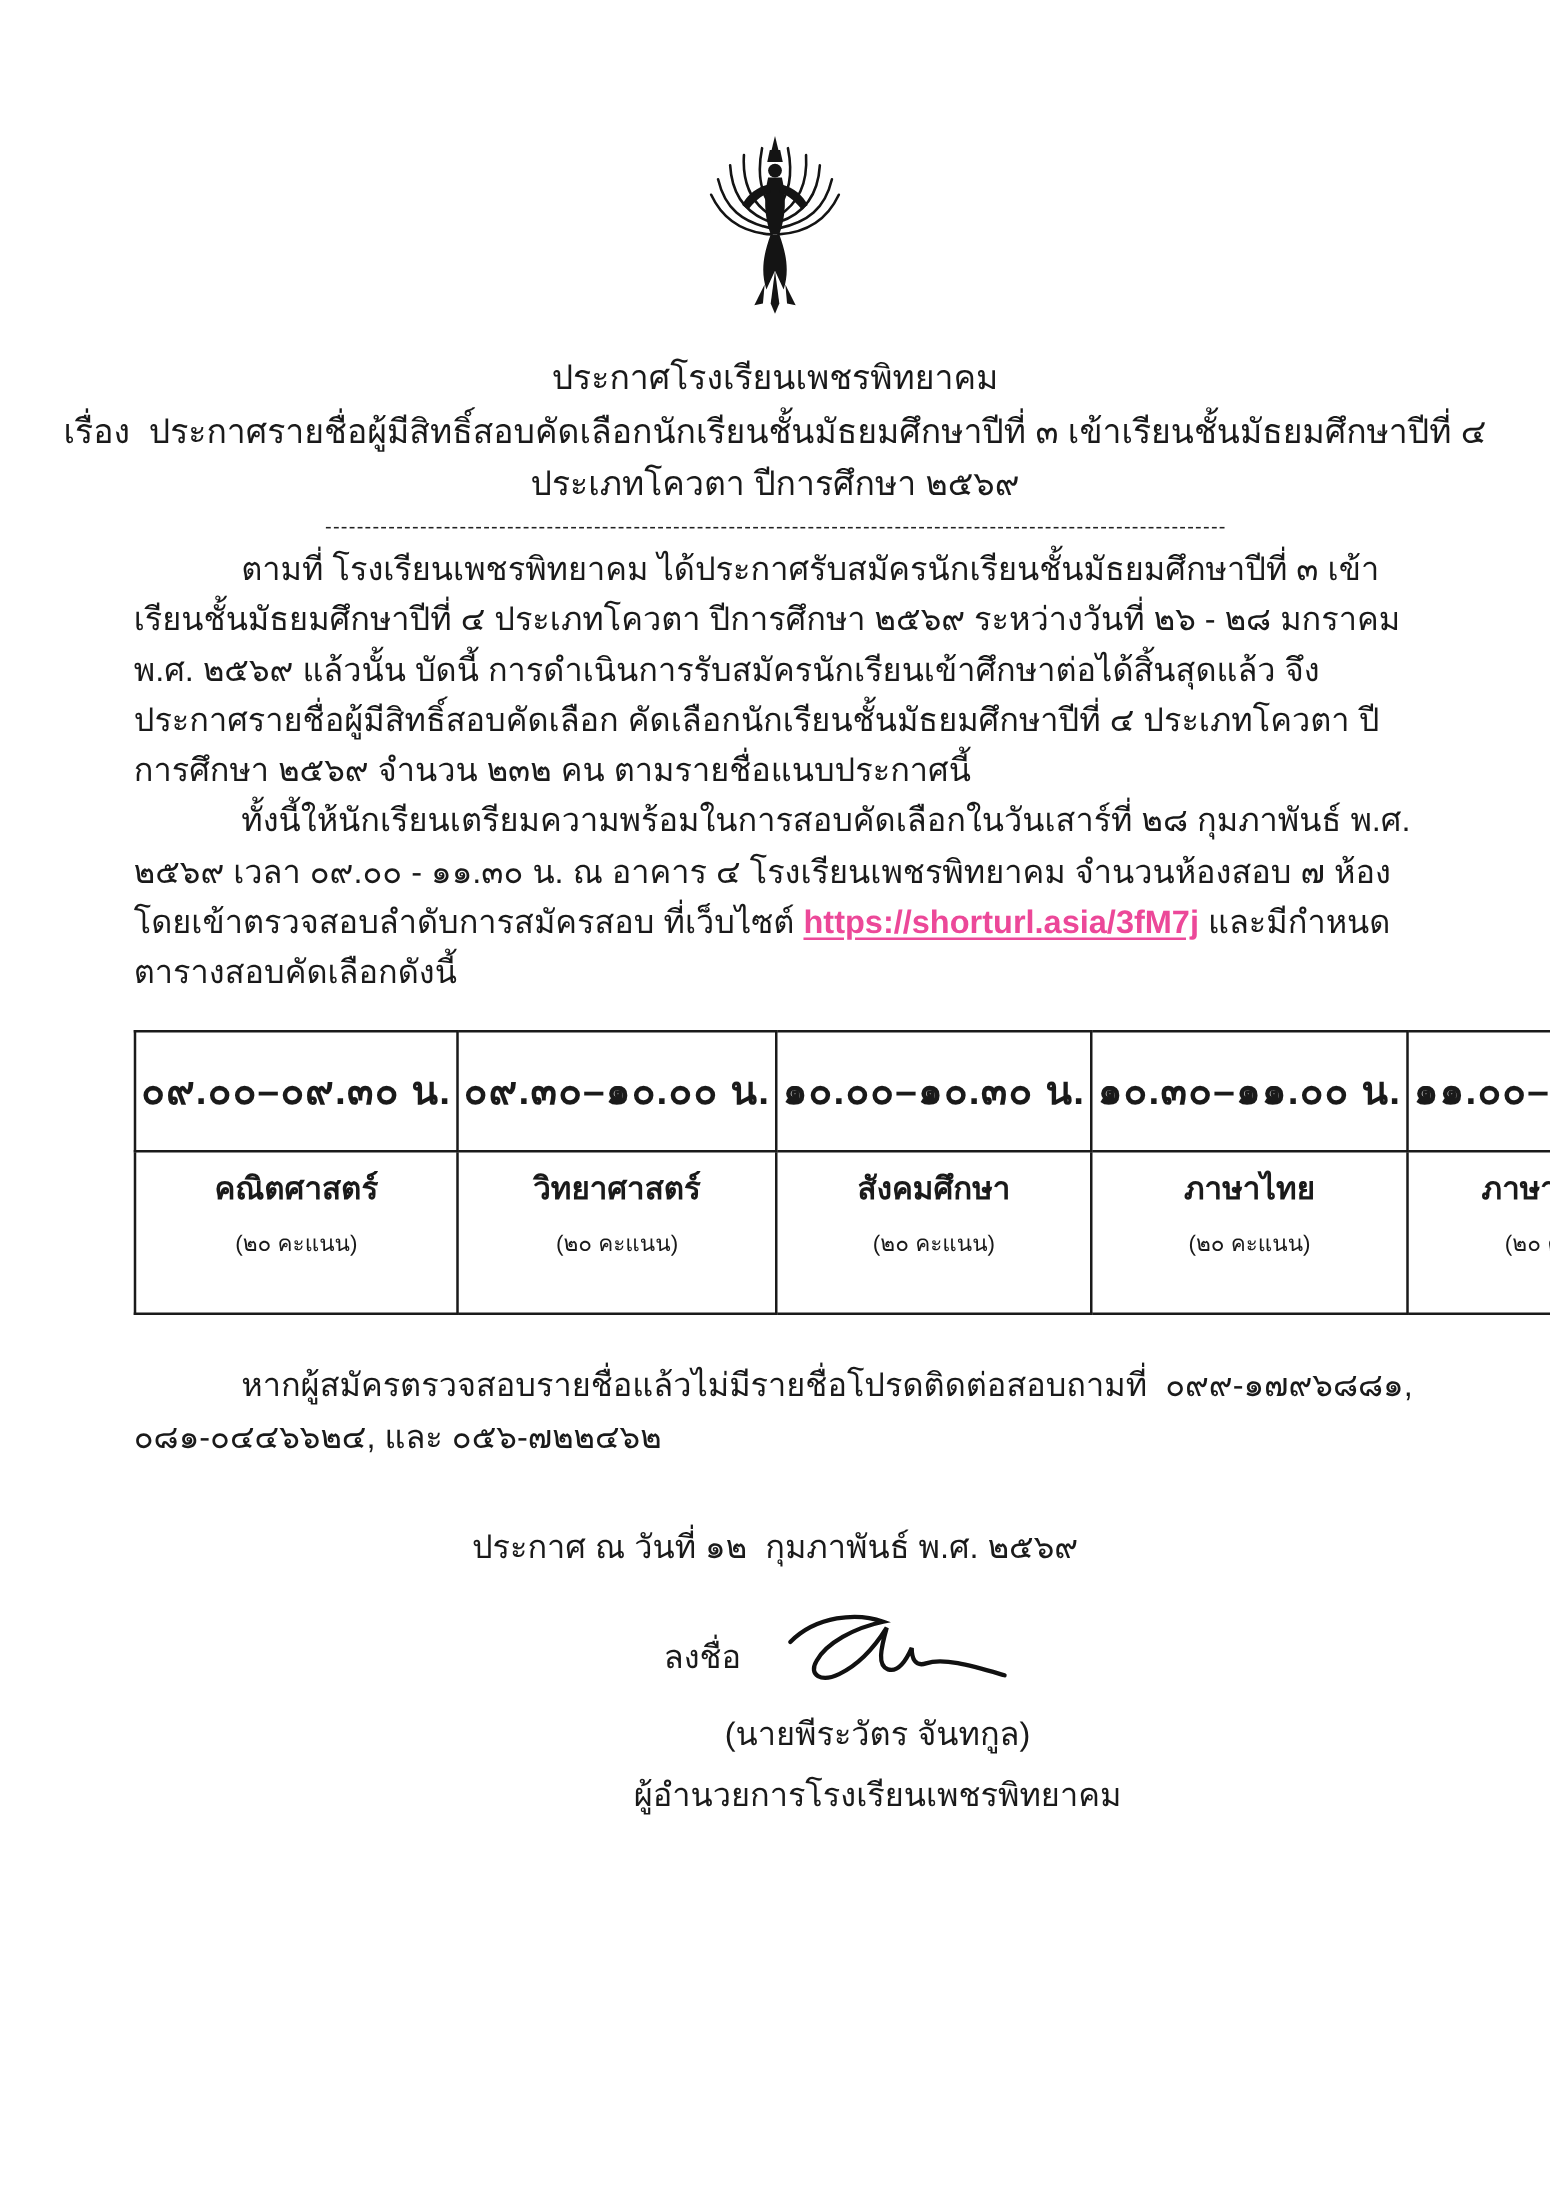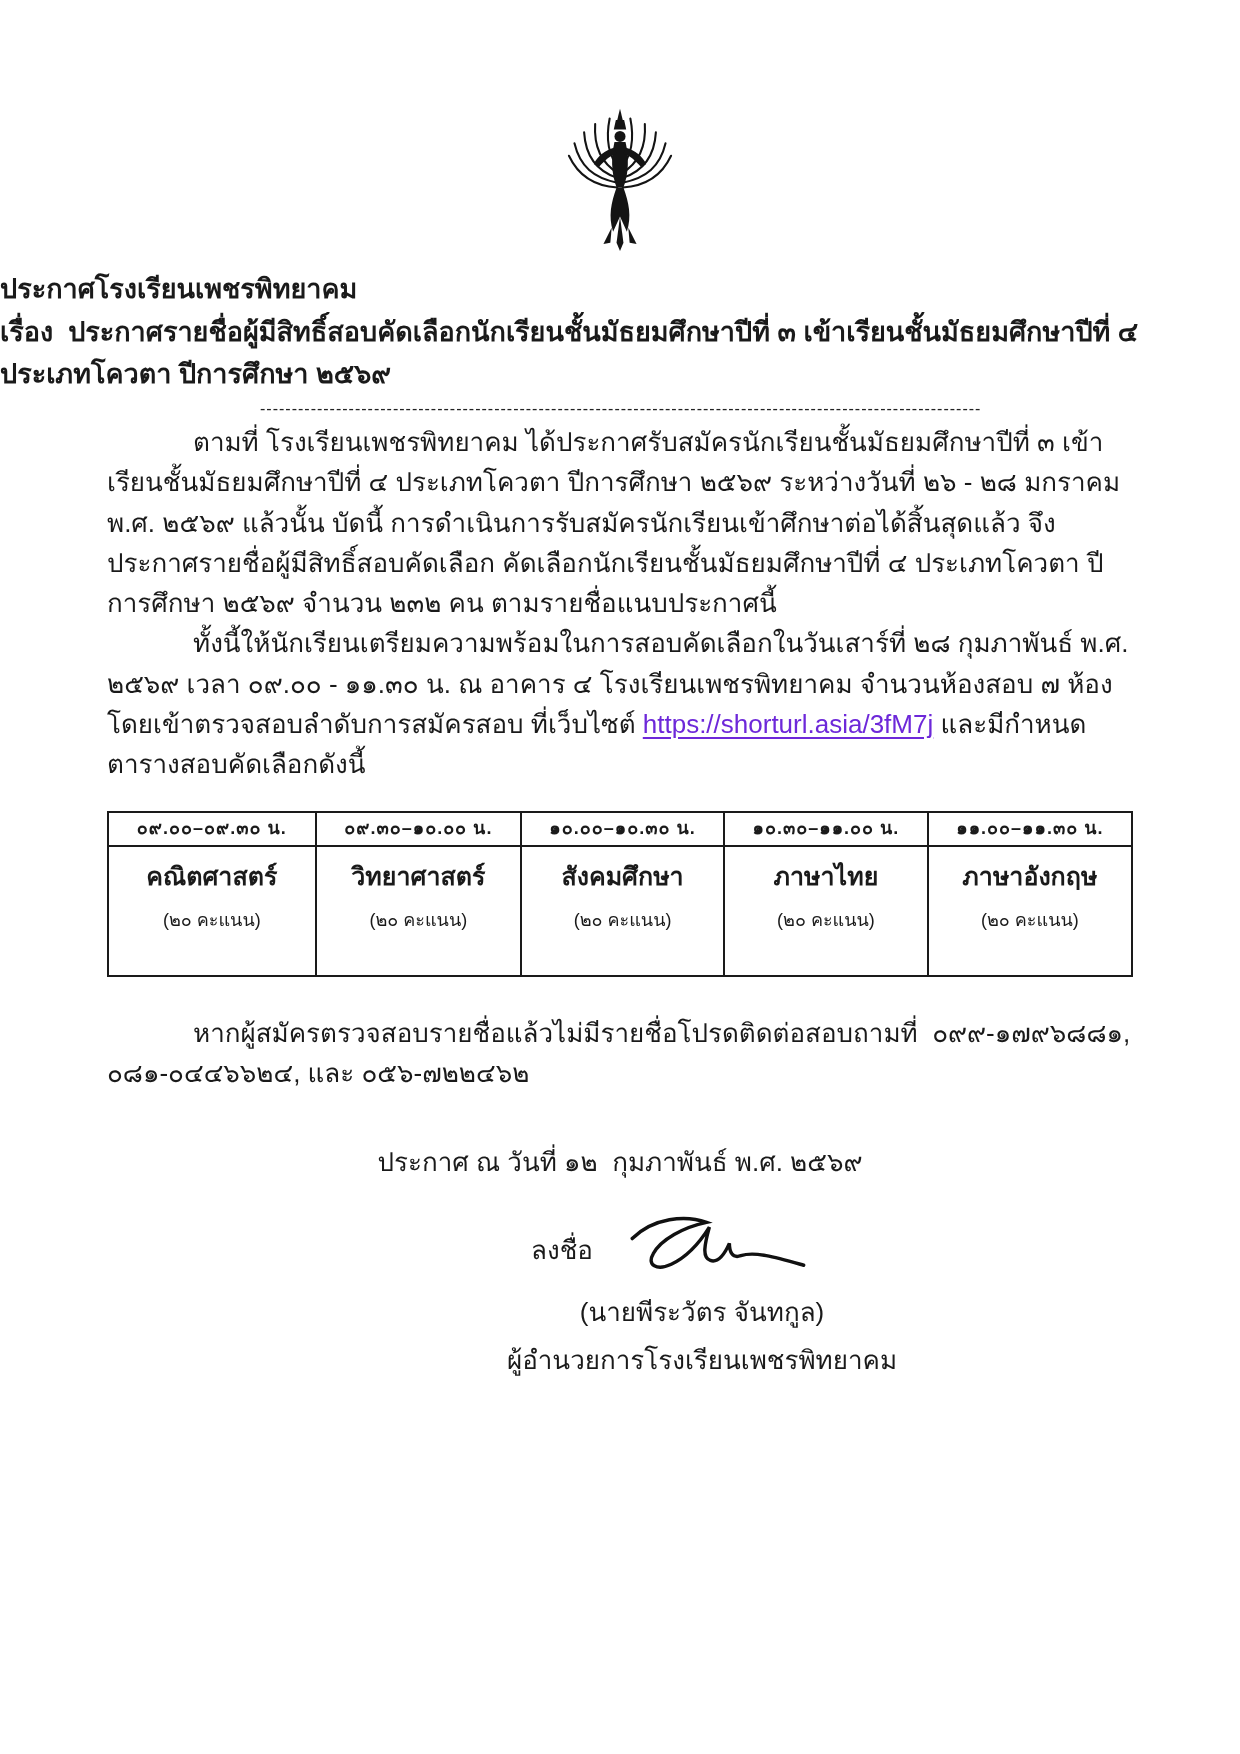--- a/index.html
+++ b/index.html
@@ -3,33 +3,33 @@
 <meta charset="utf-8">
 <style>
   html,body{margin:0;padding:0;background:#e8e8e8;}
   .page{
     width:1240px;height:1754px;margin:0 auto;background:#ffffff;
     color:#1a1a1a;position:relative;overflow:hidden;
     font-family:"Liberation Sans","DejaVu Sans",sans-serif;
   }
   .emblem-wrap{text-align:center;padding-top:104px;}
   .emblem-wrap svg{width:138px;height:156px;display:inline-block;}
-  .title-block{margin-top:4px;font-weight:bold;
+  .title-block{margin-top:16px;text-align:center;font-weight:normal;
     font-size:27px;line-height:1.58;}
   .title-line{white-space:pre-wrap;}
   .divider{width:720px;margin:0 auto;height:26px;overflow:hidden;
     white-space:nowrap;font-size:16px;letter-spacing:1px;color:#222;
     text-align:center;line-height:26px;}
   .content{margin:0 107px;font-size:26px;line-height:1.55;}
   .para{margin:0;text-indent:86px;white-space:pre-wrap;text-align:left;}
-  .doc-link{color:#6d28d9;text-decoration:underline;text-underline-offset:4px;}
+  .doc-link{color:#ec4899;text-decoration:underline;text-underline-offset:4px;font-weight:bold;}
   table.exam{width:100%;border-collapse:collapse;margin-top:26px;}
   table.exam th,table.exam td{border:2px solid #1a1a1a;text-align:center;}
-  table.exam th{font-size:18px;font-weight:bold;letter-spacing:1px;
-    padding:2px 4px;white-space:nowrap;}
+  table.exam th{font-size:31px;font-weight:bold;letter-spacing:1px;
+    padding:23px 4px;white-space:nowrap;}
   table.exam td{padding:10px 4px 40px;vertical-align:top;}
   .subject{font-size:25px;font-weight:bold;}
   .score{font-size:18px;margin-top:12px;}
   .contact{margin-top:36px;}
   .date-line{text-align:center;margin-top:48px;font-size:26px;white-space:pre-wrap;}
   .sign-block{margin-top:26px;width:470px;margin-left:360px;}
   .sign-row{display:flex;align-items:center;gap:24px;padding-left:64px;}
   .sign-label{font-size:26px;white-space:pre-wrap;}
   .sign-row svg{width:200px;height:84px;}
   .signer-name{text-align:center;font-size:26px;margin-top:0;white-space:pre-wrap;}

